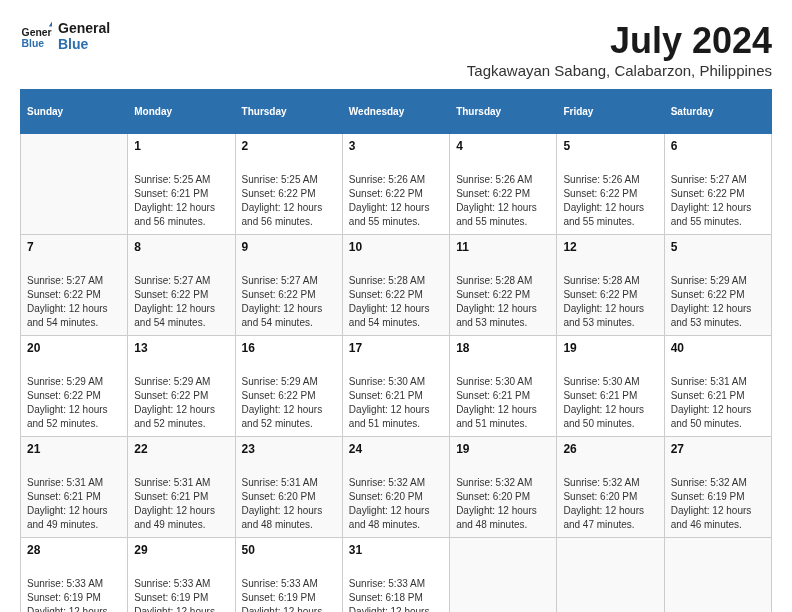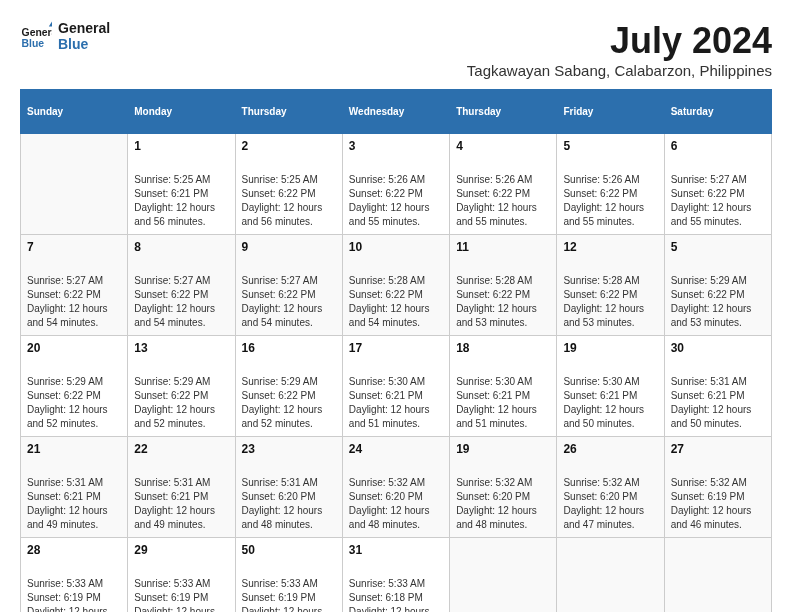--- a/index.html
+++ b/index.html
@@ -191,21 +191,21 @@
         </td>
         <td>
           <span class="day-num">18</span>
           <div class="day-info">Sunrise: 5:30 AM<br>Sunset: 6:21 PM<br>Daylight: 12 hours<br>and 51 minutes.</div>
         </td>
         <td>
           <span class="day-num">19</span>
           <div class="day-info">Sunrise: 5:30 AM<br>Sunset: 6:21 PM<br>Daylight: 12 hours<br>and 50 minutes.</div>
         </td>
         <td>
-          <span class="day-num">30</span>
+          <span class="day-num">40</span>
           <div class="day-info">Sunrise: 5:31 AM<br>Sunset: 6:21 PM<br>Daylight: 12 hours<br>and 50 minutes.</div>
         </td>
       </tr>
       <tr>
         <td>
           <span class="day-num">21</span>
           <div class="day-info">Sunrise: 5:31 AM<br>Sunset: 6:21 PM<br>Daylight: 12 hours<br>and 49 minutes.</div>
         </td>
         <td>
           <span class="day-num">22</span>

